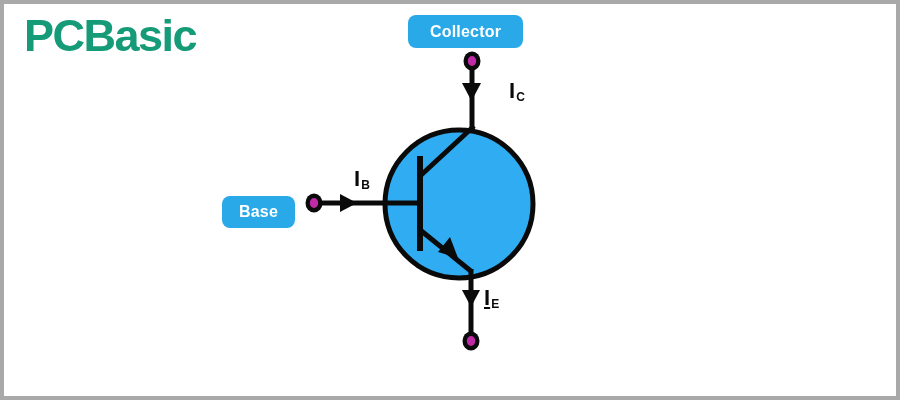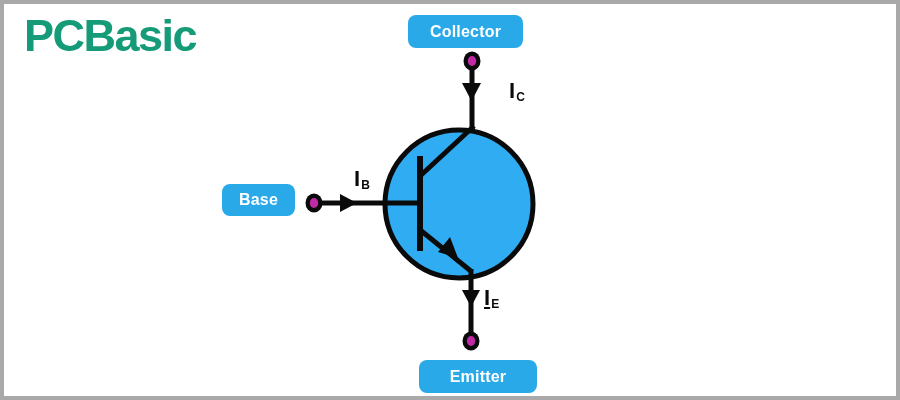--- a/index.html
+++ b/index.html
@@ -33,21 +33,21 @@
     align-items: center;
     justify-content: center;
     background: #2AA9E9;
     color: #ffffff;
     font-weight: bold;
     font-size: 16px;
     border-radius: 8px;
     letter-spacing: 0.2px;
   }
   .badge.collector { left: 408px; top: 15px; width: 115px; height: 33px; }
-  .badge.base      { left: 222px; top: 184px; width: 73px;  height: 32px; }
+  .badge.base      { left: 222px; top: 196px; width: 73px;  height: 32px; }
   .badge.emitter   { left: 419px; top: 360px; width: 118px; height: 33px; }
   .current {
     position: absolute;
     color: #0a0a0a;
     font-weight: bold;
     font-size: 22px;
     line-height: 1;
   }
   .current sub {
     font-size: 12px;
@@ -95,21 +95,20 @@
       <ellipse cx="314" cy="203" rx="4.2" ry="5" fill="#C02AA6"></ellipse>
     </g>
     <g>
       <ellipse cx="471" cy="341" rx="8.5" ry="9.5" fill="#0A0A0A"></ellipse>
       <ellipse cx="471" cy="341" rx="4.2" ry="5" fill="#C02AA6"></ellipse>
     </g>
   </svg>
 
   <div class="badge collector">Collector</div>
   <div class="badge base">Base</div>
-  <div class="badge emitter">Emitter</div>
 
   <div class="current ic"><span>I</span><sub>C</sub></div>
 
   <div class="current ib"><span>I</span><sub>B</sub></div>
 
   <div class="current ie"><span>I</span><sub>E</sub></div>
 
 </div>
 
 </body></html>

